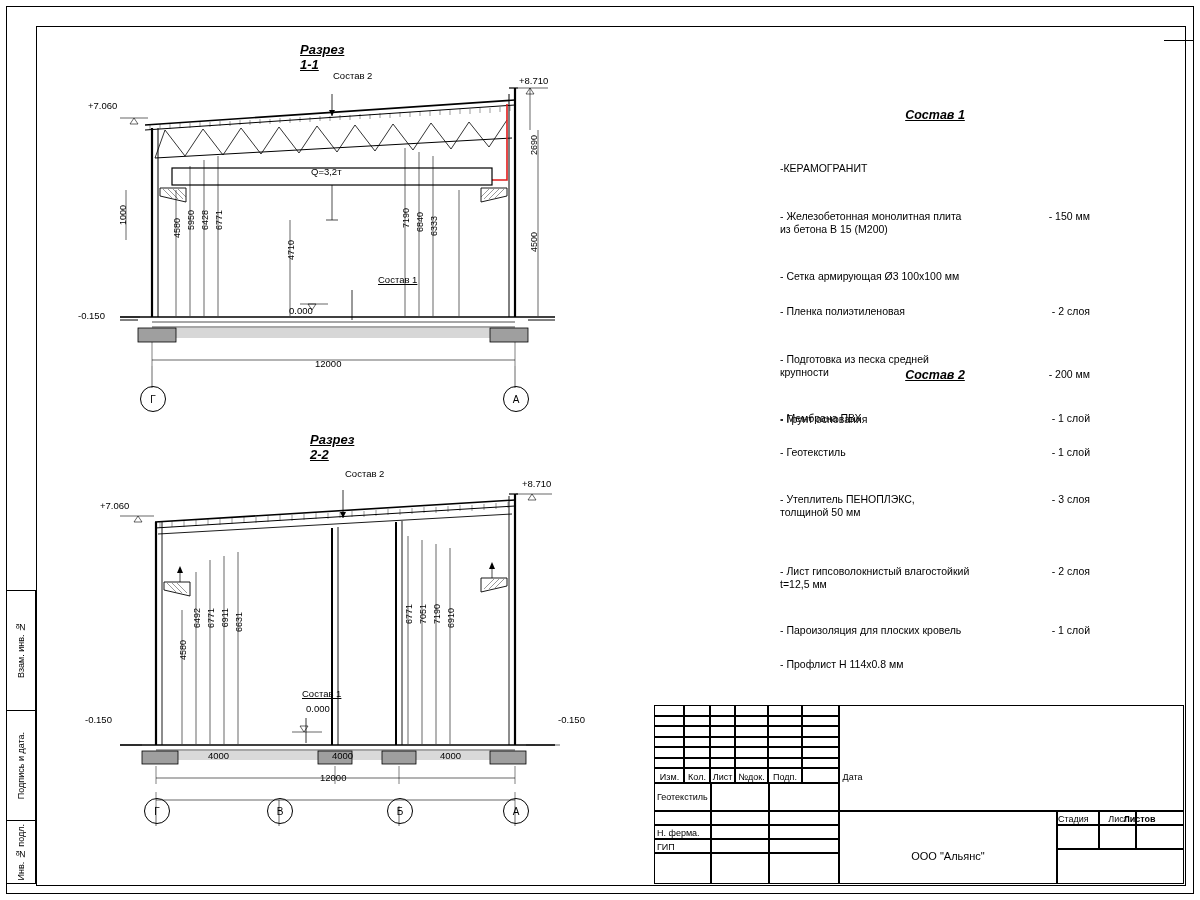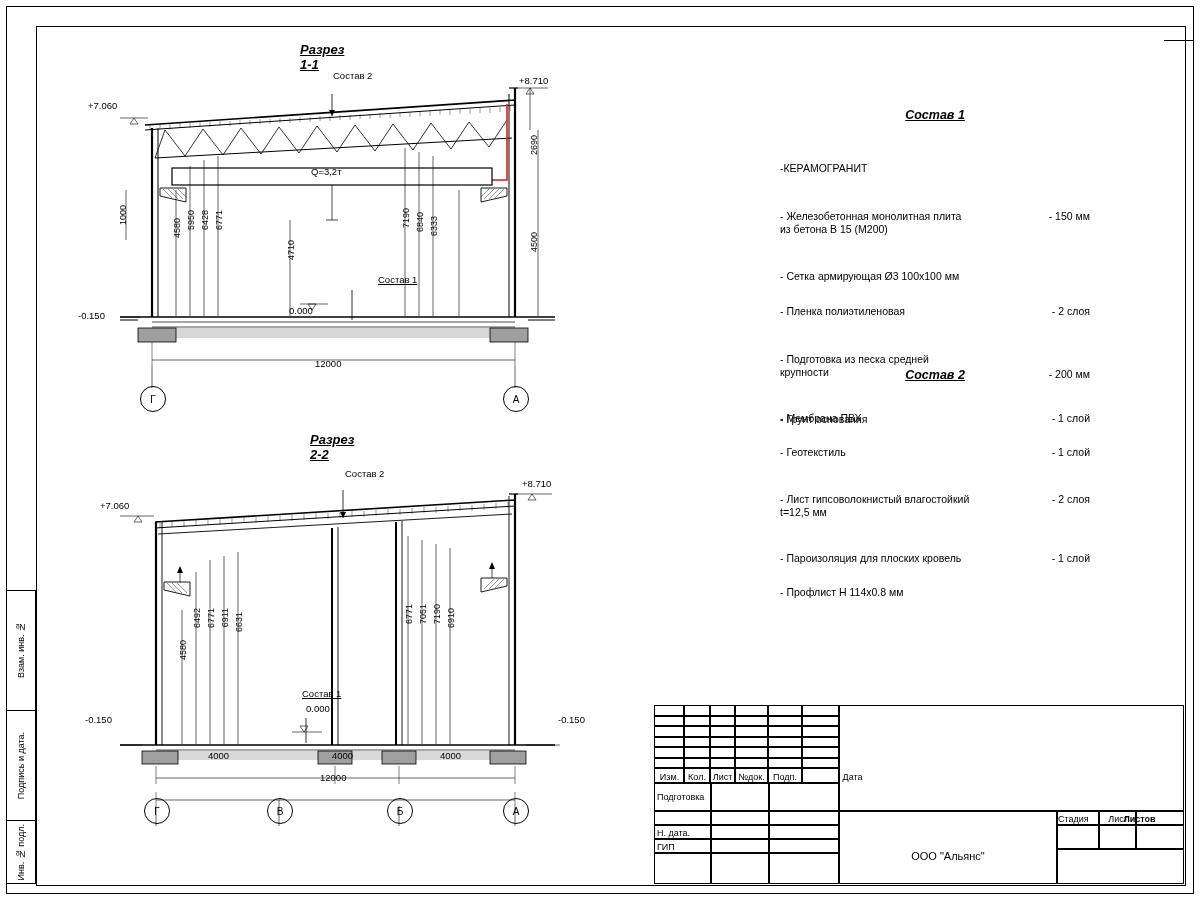--- a/index.html
+++ b/index.html
@@ -409,20 +409,25 @@
     <div style="height:30px;"></div>
     <div class="row" style="margin-bottom:21px;">
       <span>- Мембрана ПВХ</span>
       <span class="val">- 1 слой</span>
     </div>
     <div class="row" style="margin-bottom:21px;">
       <span>- Геотекстиль</span>
       <span class="val">- 1 слой</span>
     </div>
     <div class="row" style="margin-bottom:20px;white-space:pre-line;">
+      <span>- Утеплитель ПЕНОПЛЭКС,
+  толщиной 50 мм</span>
+      <span class="val" style="top:13px;">- 3 слоя</span>
+    </div>
+    <div class="row" style="margin-bottom:20px;white-space:pre-line;">
       <span>- Лист гипсоволокнистый влагостойкий
   t=12,5 мм</span>
       <span class="val" style="top:13px;">- 2 слоя</span>
     </div>
     <div class="row" style="margin-bottom:21px;">
       <span>- Пароизоляция для плоских кровель</span>
       <span class="val">- 1 слой</span>
     </div>
     <div class="row" style="margin-bottom:21px;">
       <span>- Профлист Н 114х0.8 мм</span>
@@ -456,24 +461,24 @@
     <div class="t c" style="left:114px;top:67px;width:34px;">Подп.</div>
     <div class="t c" style="left:148px;top:67px;width:37px;padding-left:32px;">Дата</div>
     <div class="b" style="left:0;top:63px;width:30px;height:15px;"></div>
     <div class="b" style="left:30px;top:63px;width:26px;height:15px;"></div>
     <div class="b" style="left:56px;top:63px;width:25px;height:15px;"></div>
     <div class="b" style="left:81px;top:63px;width:33px;height:15px;"></div>
     <div class="b" style="left:114px;top:63px;width:34px;height:15px;"></div>
     <div class="b" style="left:148px;top:63px;width:37px;height:15px;"></div>
 
     <div class="b" style="left:0;top:78px;width:185px;height:28px;"></div>
-    <div class="t" style="left:3px;top:87px;">Подготовка</div>
+    <div class="t" style="left:3px;top:87px;">Геотекстиль</div>
     <div class="b" style="left:0;top:106px;width:185px;height:14px;"></div>
     <div class="b" style="left:0;top:120px;width:185px;height:14px;"></div>
-    <div class="t" style="left:3px;top:123px;">Н. дата.</div>
+    <div class="t" style="left:3px;top:123px;">Н. ферма.</div>
     <div class="b" style="left:0;top:134px;width:185px;height:14px;"></div>
     <div class="t" style="left:3px;top:137px;">ГИП</div>
     <div class="b" style="left:0;top:148px;width:185px;height:31px;"></div>
     <div class="b" style="left:56px;top:78px;width:0.5px;height:101px;"></div>
     <div class="b" style="left:114px;top:78px;width:0.5px;height:101px;"></div>
 
     <div class="b" style="left:185px;top:0;width:345px;height:106px;"></div>
     <div class="b" style="left:185px;top:106px;width:218px;height:73px;"></div>
     <div class="t c" style="left:185px;top:145px;width:218px;font-size:11px;">ООО "Альянс"</div>
 

